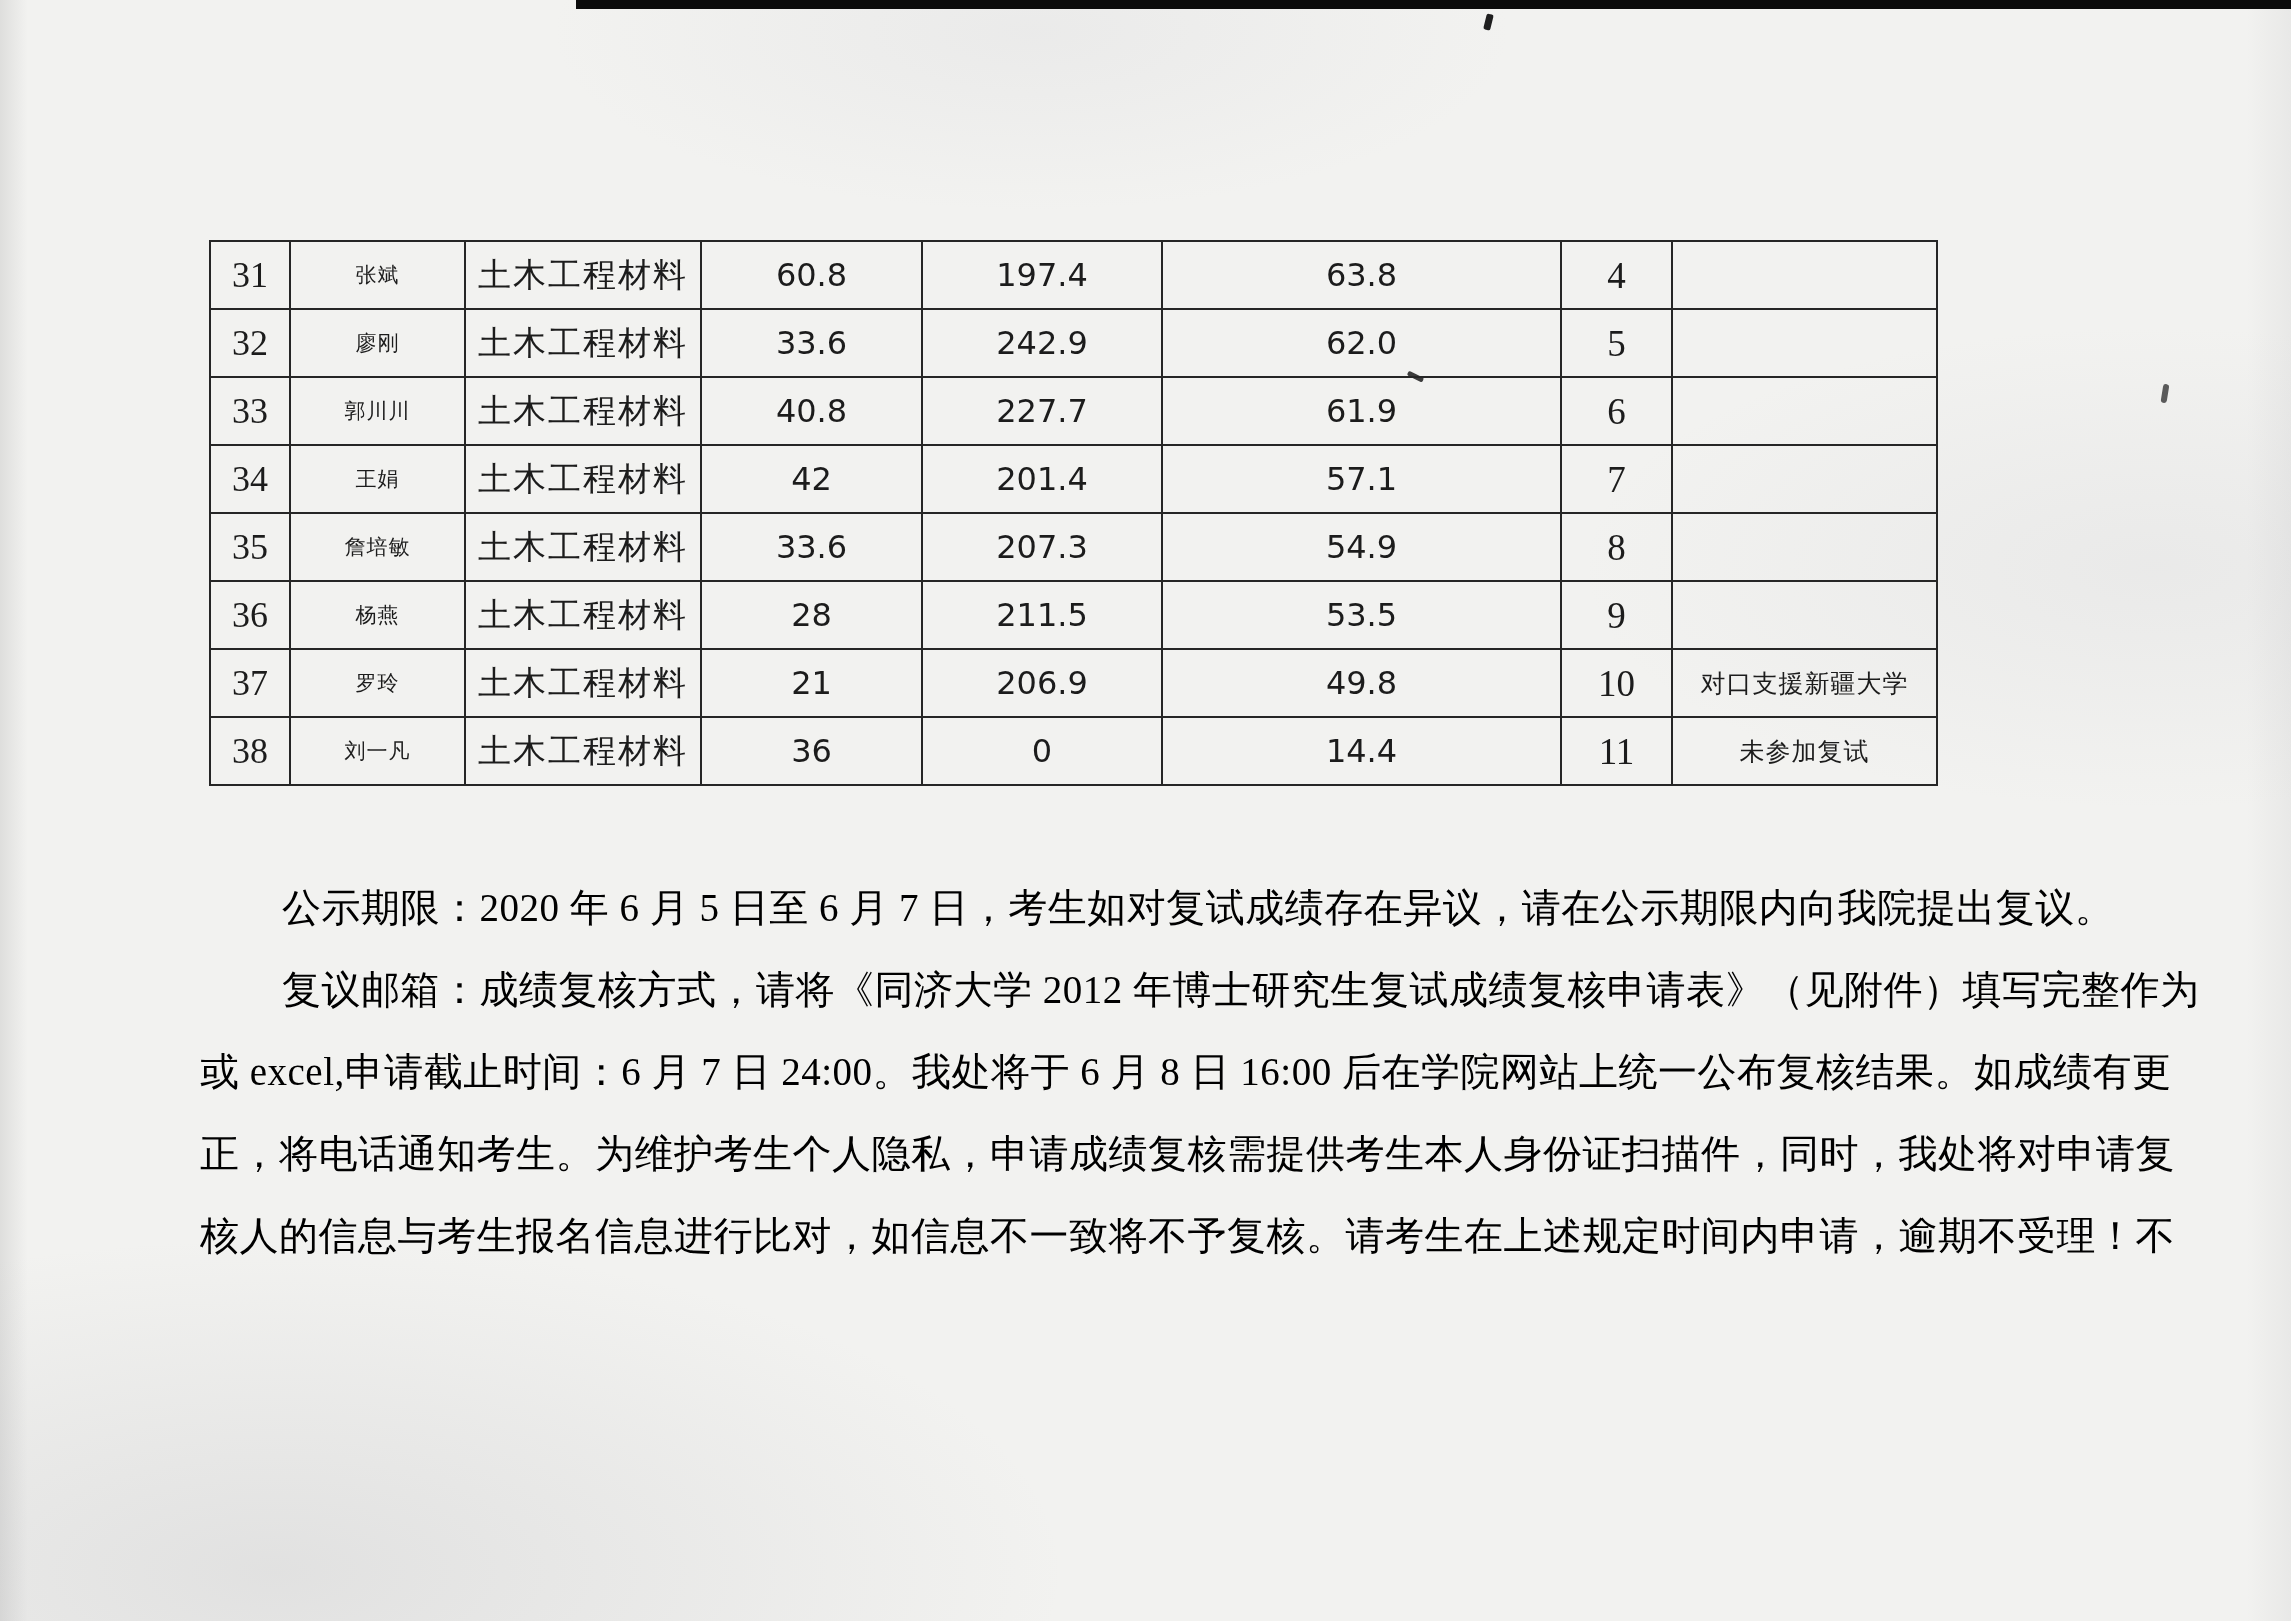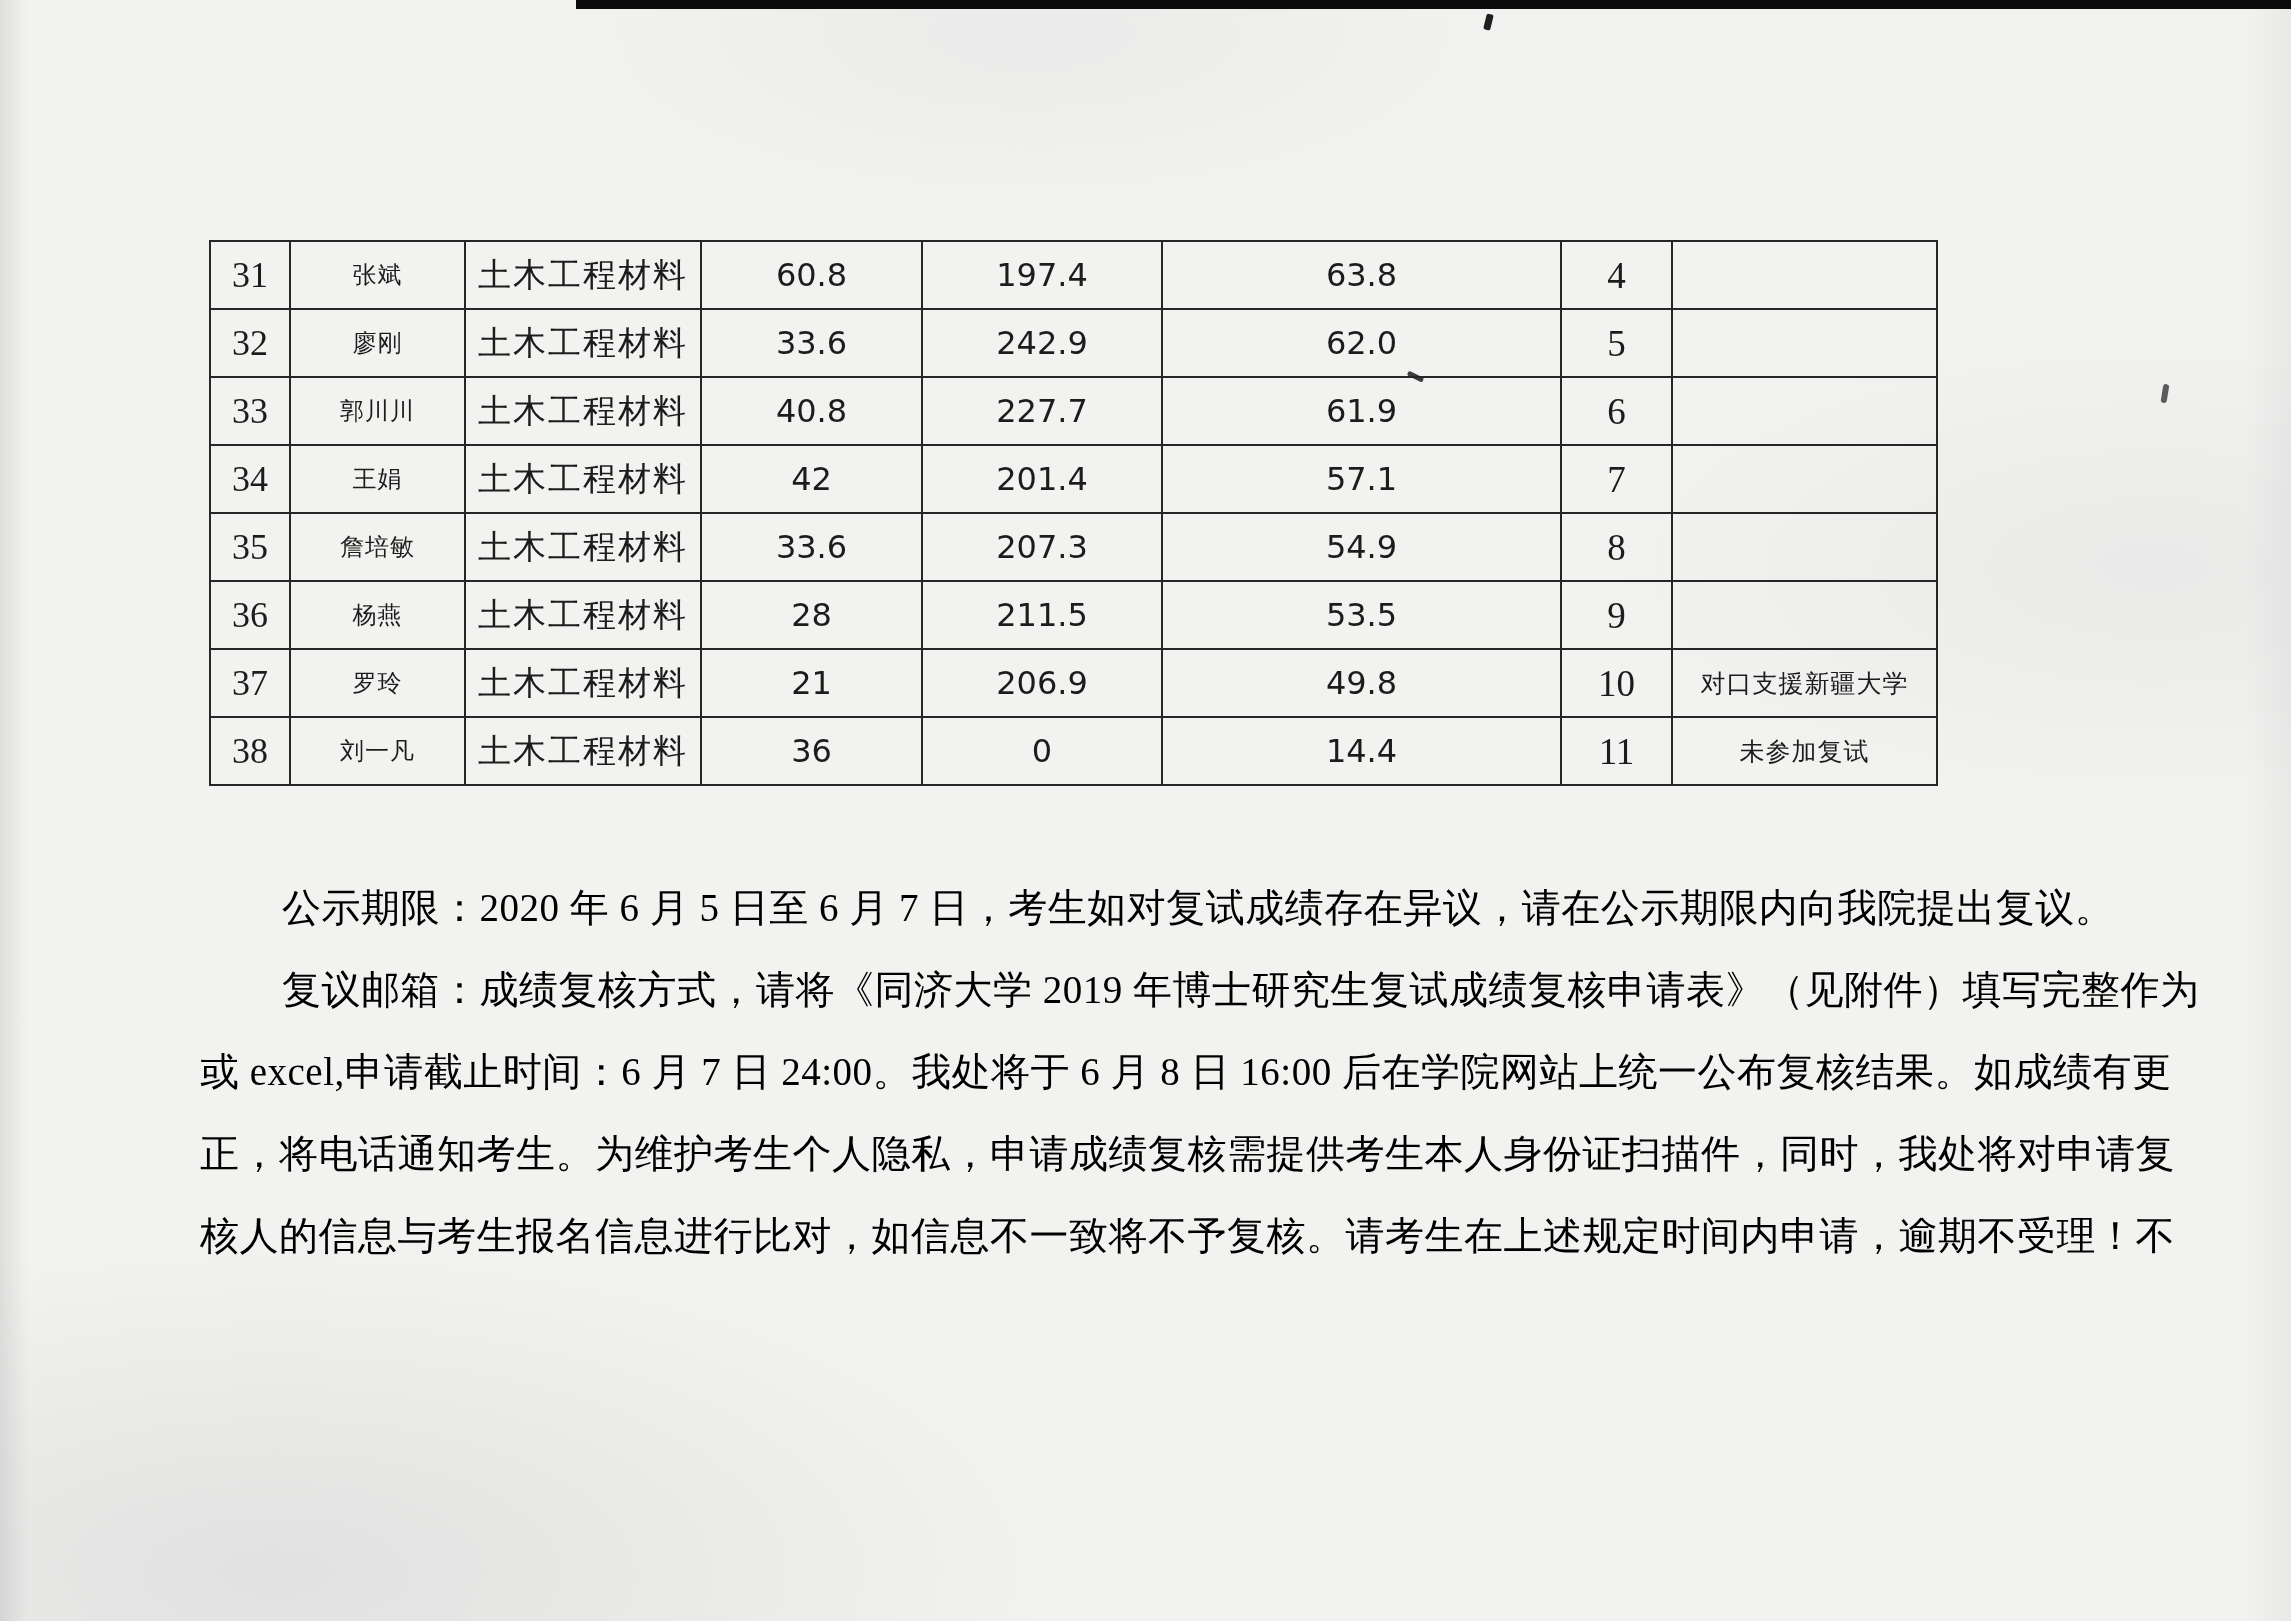--- a/index.html
+++ b/index.html
@@ -76,21 +76,21 @@
   }
   table.score-table td {
     border: 2px solid var(--border, #262626);
     text-align: center;
     vertical-align: middle;
     overflow: hidden;
     padding: 0;
   }
   table.score-table tr { height: 68px; }
   .c-no   { font-size: 36px; }
-  .c-name { font-size: 24px; letter-spacing: 1px; margin-left: 12px; }
+  .c-name { font-size: 21px; letter-spacing: 1px; margin-left: 12px; }
   .c-major{ font-size: 33px; letter-spacing: 2px; }
   .c-score{ font-family: "DejaVu Sans", sans-serif; font-size: 32px; }
   .c-rank { font-size: 37px; vertical-align: bottom; padding-bottom: 2.9px; }
   .c-note { font-size: 25px; letter-spacing: 1px; }
   .body-text {
     position: absolute;
     left: 200px;
     top: 867px;
     width: 1921px;
     font-size: 39px;
@@ -204,19 +204,19 @@
         <td class="c-score">0</td>
         <td class="c-score">14.4</td>
         <td class="c-rank">11</td>
         <td class="c-note">未参加复试</td>
       </tr>
     </tbody>
   </table>
 
   <div class="body-text">
     <div class="line indent">公示期限：2020 年 6 月 5 日至 6 月 7 日，考生如对复试成绩存在异议，请在公示期限内向我院提出复议。</div>
-    <div class="line indent">复议邮箱：成绩复核方式，请将《同济大学 2019 年博士研究生复试成绩复核申请表》（见附件）填写完整作为</div>
+    <div class="line indent">复议邮箱：成绩复核方式，请将《同济大学 2012 年博士研究生复试成绩复核申请表》（见附件）填写完整作为</div>
     <div class="line">或 excel,申请截止时间：6 月 7 日 24:00。我处将于 6 月 8 日 16:00 后在学院网站上统一公布复核结果。如成绩有更</div>
     <div class="line">正，将电话通知考生。为维护考生个人隐私，申请成绩复核需提供考生本人身份证扫描件，同时，我处将对申请复</div>
     <div class="line">核人的信息与考生报名信息进行比对，如信息不一致将不予复核。请考生在上述规定时间内申请，逾期不受理！不</div>
   </div>
 </div>
 
 
 </body></html>

